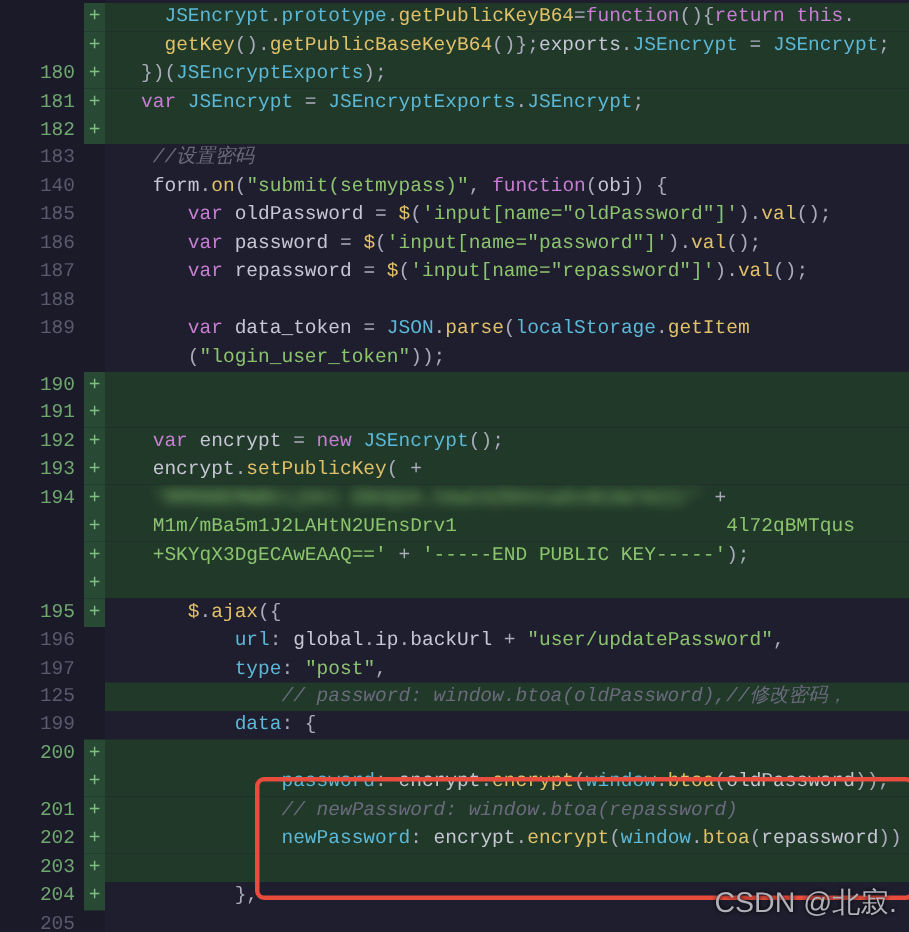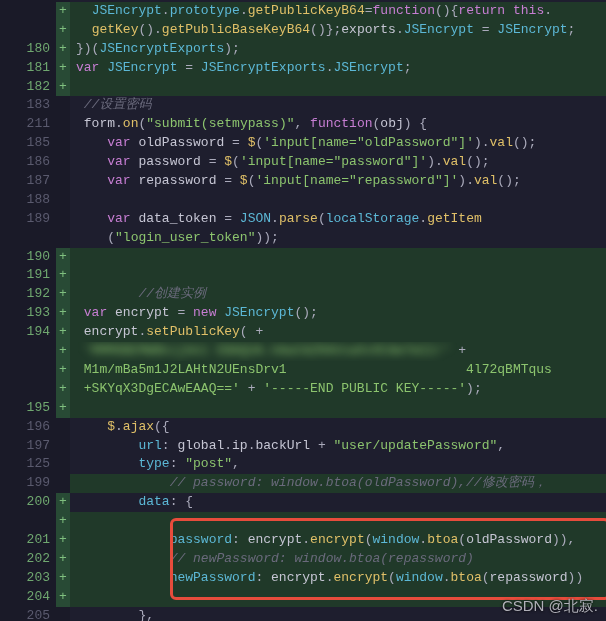--- a/index.html
+++ b/index.html
@@ -8,35 +8,35 @@
   .gut { width:56px; background:#1a1a28; padding-top:2px;padding-left:48px; }
   .gut-row { height:18.9px; display:flex; justify-content:flex-end; align-items:center; padding-right:6px; color:#5a5a6e; position:relative; }
   .gut-row.add { color:#6fa76f; }
   .gut-row .ln { min-width:26px; text-align:right; }
   .diff { width:14px; background:#1a1a28; padding-top:2px; }
   .diff-row { height:18.9px; display:flex; align-items:center; justify-content:center; }
   .diff-row.add { background:#284a35; color:#7fbf7f; }
   .diff-row.add::before { content:"+"; }
   .diff-row.plain { background:transparent; }
   .code { flex:1; padding-top:2px; position:relative; }
-  .code-row { height:18.9px; display:flex; align-items:center; padding-left:6px; white-space:pre; color:#c6c6d4; position:relative; overflow:hidden;text-align:center; }
+  .code-row { height:18.9px; display:flex; align-items:center; padding-left:24px; white-space:pre; color:#c6c6d4; position:relative; overflow:hidden;text-align:center; }
   .code-row.add { background:#203929; }
   .code-row.plain { background:#1e1e2e; }
   .kw  { color:#c77ed3; }
   .str { color:#8cc46e; }
   .fn  { color:#e0c068; }
   .cls { color:#5cb8d6; }
   .id  { color:#c6c6d4; }
   .cmt { color:#6a6a7c; font-style:italic; }
   .pun { color:#aaaabb; }
   .prop{ color:#5cb8d6; }
   .blur{ filter:blur(4px); -webkit-filter:blur(4px); }
   .redbox { position:absolute; border:3px solid #e74c3c; border-radius:6px; pointer-events:none; z-index:5; }
   .bulb { position:absolute; left:-14px; top:2px; color:#e0c068; font-size:12px; z-index:4; }
-  .watermark { position:absolute; bottom:4px; right:8px; color:#b0b0b8; font-family:Arial,sans-serif; font-size:15px; text-shadow:0 0 3px #000; z-index:6; }
+  .watermark { position:absolute; bottom:4px; right:8px; color:#b0b0b8; font-family:Arial,sans-serif; font-size:19px; text-shadow:0 0 3px #000; z-index:6; }
 </style>
 </head>
 <body>
 
 <div class="editor">
   <div class="gut" id="gut">
       <div class="gut-row add">
         <span class="ln"></span>
       </div>
       <div class="gut-row add">
@@ -48,21 +48,21 @@
       <div class="gut-row add">
         <span class="ln">181</span>
       </div>
       <div class="gut-row add">
         <span class="ln">182</span>
       </div>
       <div class="gut-row">
         <span class="ln">183</span>
       </div>
       <div class="gut-row">
-        <span class="ln">211</span>
+        <span class="ln">140</span>
       </div>
       <div class="gut-row">
         <span class="ln">185</span>
       </div>
       <div class="gut-row">
         <span class="ln">186</span>
       </div>
       <div class="gut-row">
         <span class="ln">187</span>
       </div>
@@ -181,21 +181,20 @@
       <div class="code-row plain"><span> </span><span class="cmt">//设置密码</span></div>
       <div class="code-row plain"><span> </span><span class="id">form</span><span class="pun">.</span><span class="fn">on</span><span class="pun">(</span><span class="str">"submit(setmypass)"</span><span class="pun">, </span><span class="kw">function</span><span class="pun">(</span><span class="id">obj</span><span class="pun">) {</span></div>
       <div class="code-row plain"><span>    </span><span class="kw">var</span><span> </span><span class="id">oldPassword</span><span class="pun"> = </span><span class="fn">$</span><span class="pun">(</span><span class="str">'input[name="oldPassword"]'</span><span class="pun">).</span><span class="fn">val</span><span class="pun">();</span></div>
       <div class="code-row plain"><span>    </span><span class="kw">var</span><span> </span><span class="id">password</span><span class="pun"> = </span><span class="fn">$</span><span class="pun">(</span><span class="str">'input[name="password"]'</span><span class="pun">).</span><span class="fn">val</span><span class="pun">();</span></div>
       <div class="code-row plain"><span>    </span><span class="kw">var</span><span> </span><span class="id">repassword</span><span class="pun"> = </span><span class="fn">$</span><span class="pun">(</span><span class="str">'input[name="repassword"]'</span><span class="pun">).</span><span class="fn">val</span><span class="pun">();</span></div>
       <div class="code-row plain"></div>
       <div class="code-row plain"><span>    </span><span class="kw">var</span><span> </span><span class="id">data_token</span><span class="pun"> = </span><span class="cls">JSON</span><span class="pun">.</span><span class="fn">parse</span><span class="pun">(</span><span class="cls">localStorage</span><span class="pun">.</span><span class="fn">getItem</span></div>
       <div class="code-row plain"><span>    </span><span class="pun">(</span><span class="str">"login_user_token"</span><span class="pun">));</span></div>
       <div class="code-row add"></div>
       <div class="code-row add"></div>
-      <div class="code-row add"><span>        </span><span class="cmt">//创建实例</span></div>
       <div class="code-row add"><span> </span><span class="kw">var</span><span> </span><span class="id">encrypt</span><span class="pun"> = </span><span class="kw">new</span><span> </span><span class="cls">JSEncrypt</span><span class="pun">();</span></div>
       <div class="code-row add"><span> </span><span class="id">encrypt</span><span class="pun">.</span><span class="fn">setPublicKey</span><span class="pun">(</span><span class="pun"> + </span></div>
       <div class="code-row add"><span> </span><span class="str blur">'MMM8BEMWBkijbk1 EBAQUA.hAwCAZRAVcwOv9CAm7mI2/'</span><span class="pun"> + </span></div>
       <div class="code-row add"><span> </span><span class="str">M1m/mBa5m1J2LAHtN2UEnsDrv1</span><span class="str blur">                       </span><span class="str">4l72qBMTqus</span></div>
       <div class="code-row add"><span> </span><span class="str">+SKYqX3DgECAwEAAQ=='</span><span class="pun"> + </span><span class="str">'-----END PUBLIC KEY-----'</span><span class="pun">);</span></div>
       <div class="code-row add"></div>
       <div class="code-row plain"><span>    </span><span class="fn">$</span><span class="pun">.</span><span class="fn">ajax</span><span class="pun">({</span></div>
       <div class="code-row plain"><span>        </span><span class="prop">url</span><span class="pun">: </span><span class="id">global</span><span class="pun">.</span><span class="id">ip</span><span class="pun">.</span><span class="id">backUrl</span><span class="pun"> + </span><span class="str">"user/updatePassword"</span><span class="pun">,</span></div>
       <div class="code-row plain"><span>        </span><span class="prop">type</span><span class="pun">: </span><span class="str">"post"</span><span class="pun">,</span></div>
       <div class="code-row add"><span>            </span><span class="cmt">// password: window.btoa(oldPassword),//修改密码，</span></div>

